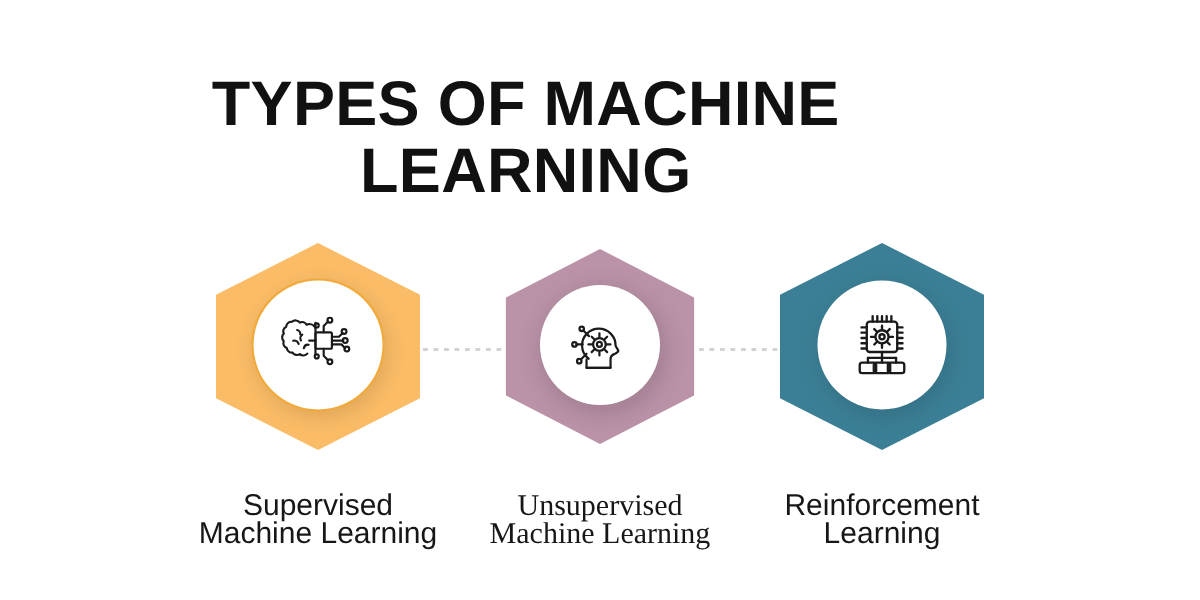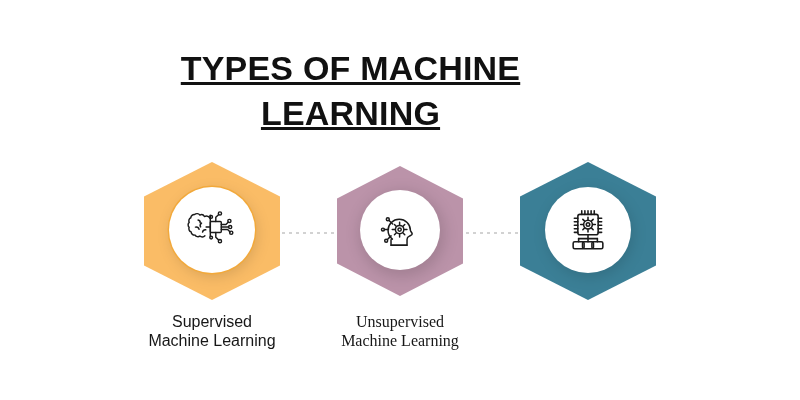--- a/index.html
+++ b/index.html
@@ -22,27 +22,26 @@
     background: #ffffff;
   }
 
   
   #title {
     position: absolute;
     left: 0;
     top: 46px;
     width: 701px;
     text-align: center;
-    font-size: 34px;
+    font-size: 42px;
     line-height: 45px;
     font-weight: bold;
     letter-spacing: 0.2px;
     color: #111111;
     white-space: pre-line;
-    text-decoration: underline;
   }
 
   
   #nodes {
     position: absolute;
     left: 0;
     top: 150px;
     width: 800px;
     height: 215px;
   }
@@ -114,24 +113,24 @@
   }
 
   .icon svg {
     display: block;
   }
 
   
   .label {
     position: absolute;
     left: 0;
-    top: 162px;
+    top: 178px;
     width: 190px;
     text-align: center;
-    font-size: 16px;
+    font-size: 20px;
     line-height: 19px;
     color: #171717;
     white-space: pre-line;
   }
 
   
   .connector {
     position: absolute;
     top: 82px;
     height: 2px;
@@ -257,16 +256,18 @@
               <path d="M20 43h24"></path>
               <path d="M20 43v4M32 43v4M44 43v4"></path>
 
               <rect x="13" y="47" width="14" height="9" rx="2"></rect>
               <rect x="25" y="47" width="14" height="9" rx="2"></rect>
               <rect x="37" y="47" width="14" height="9" rx="2"></rect>
             </svg>
           </span>
         </div>
       </div>
+      <div class="label">Reinforcement
+Learning</div>
     </div>
 
   </div>
 </div>
 
 </body></html>

